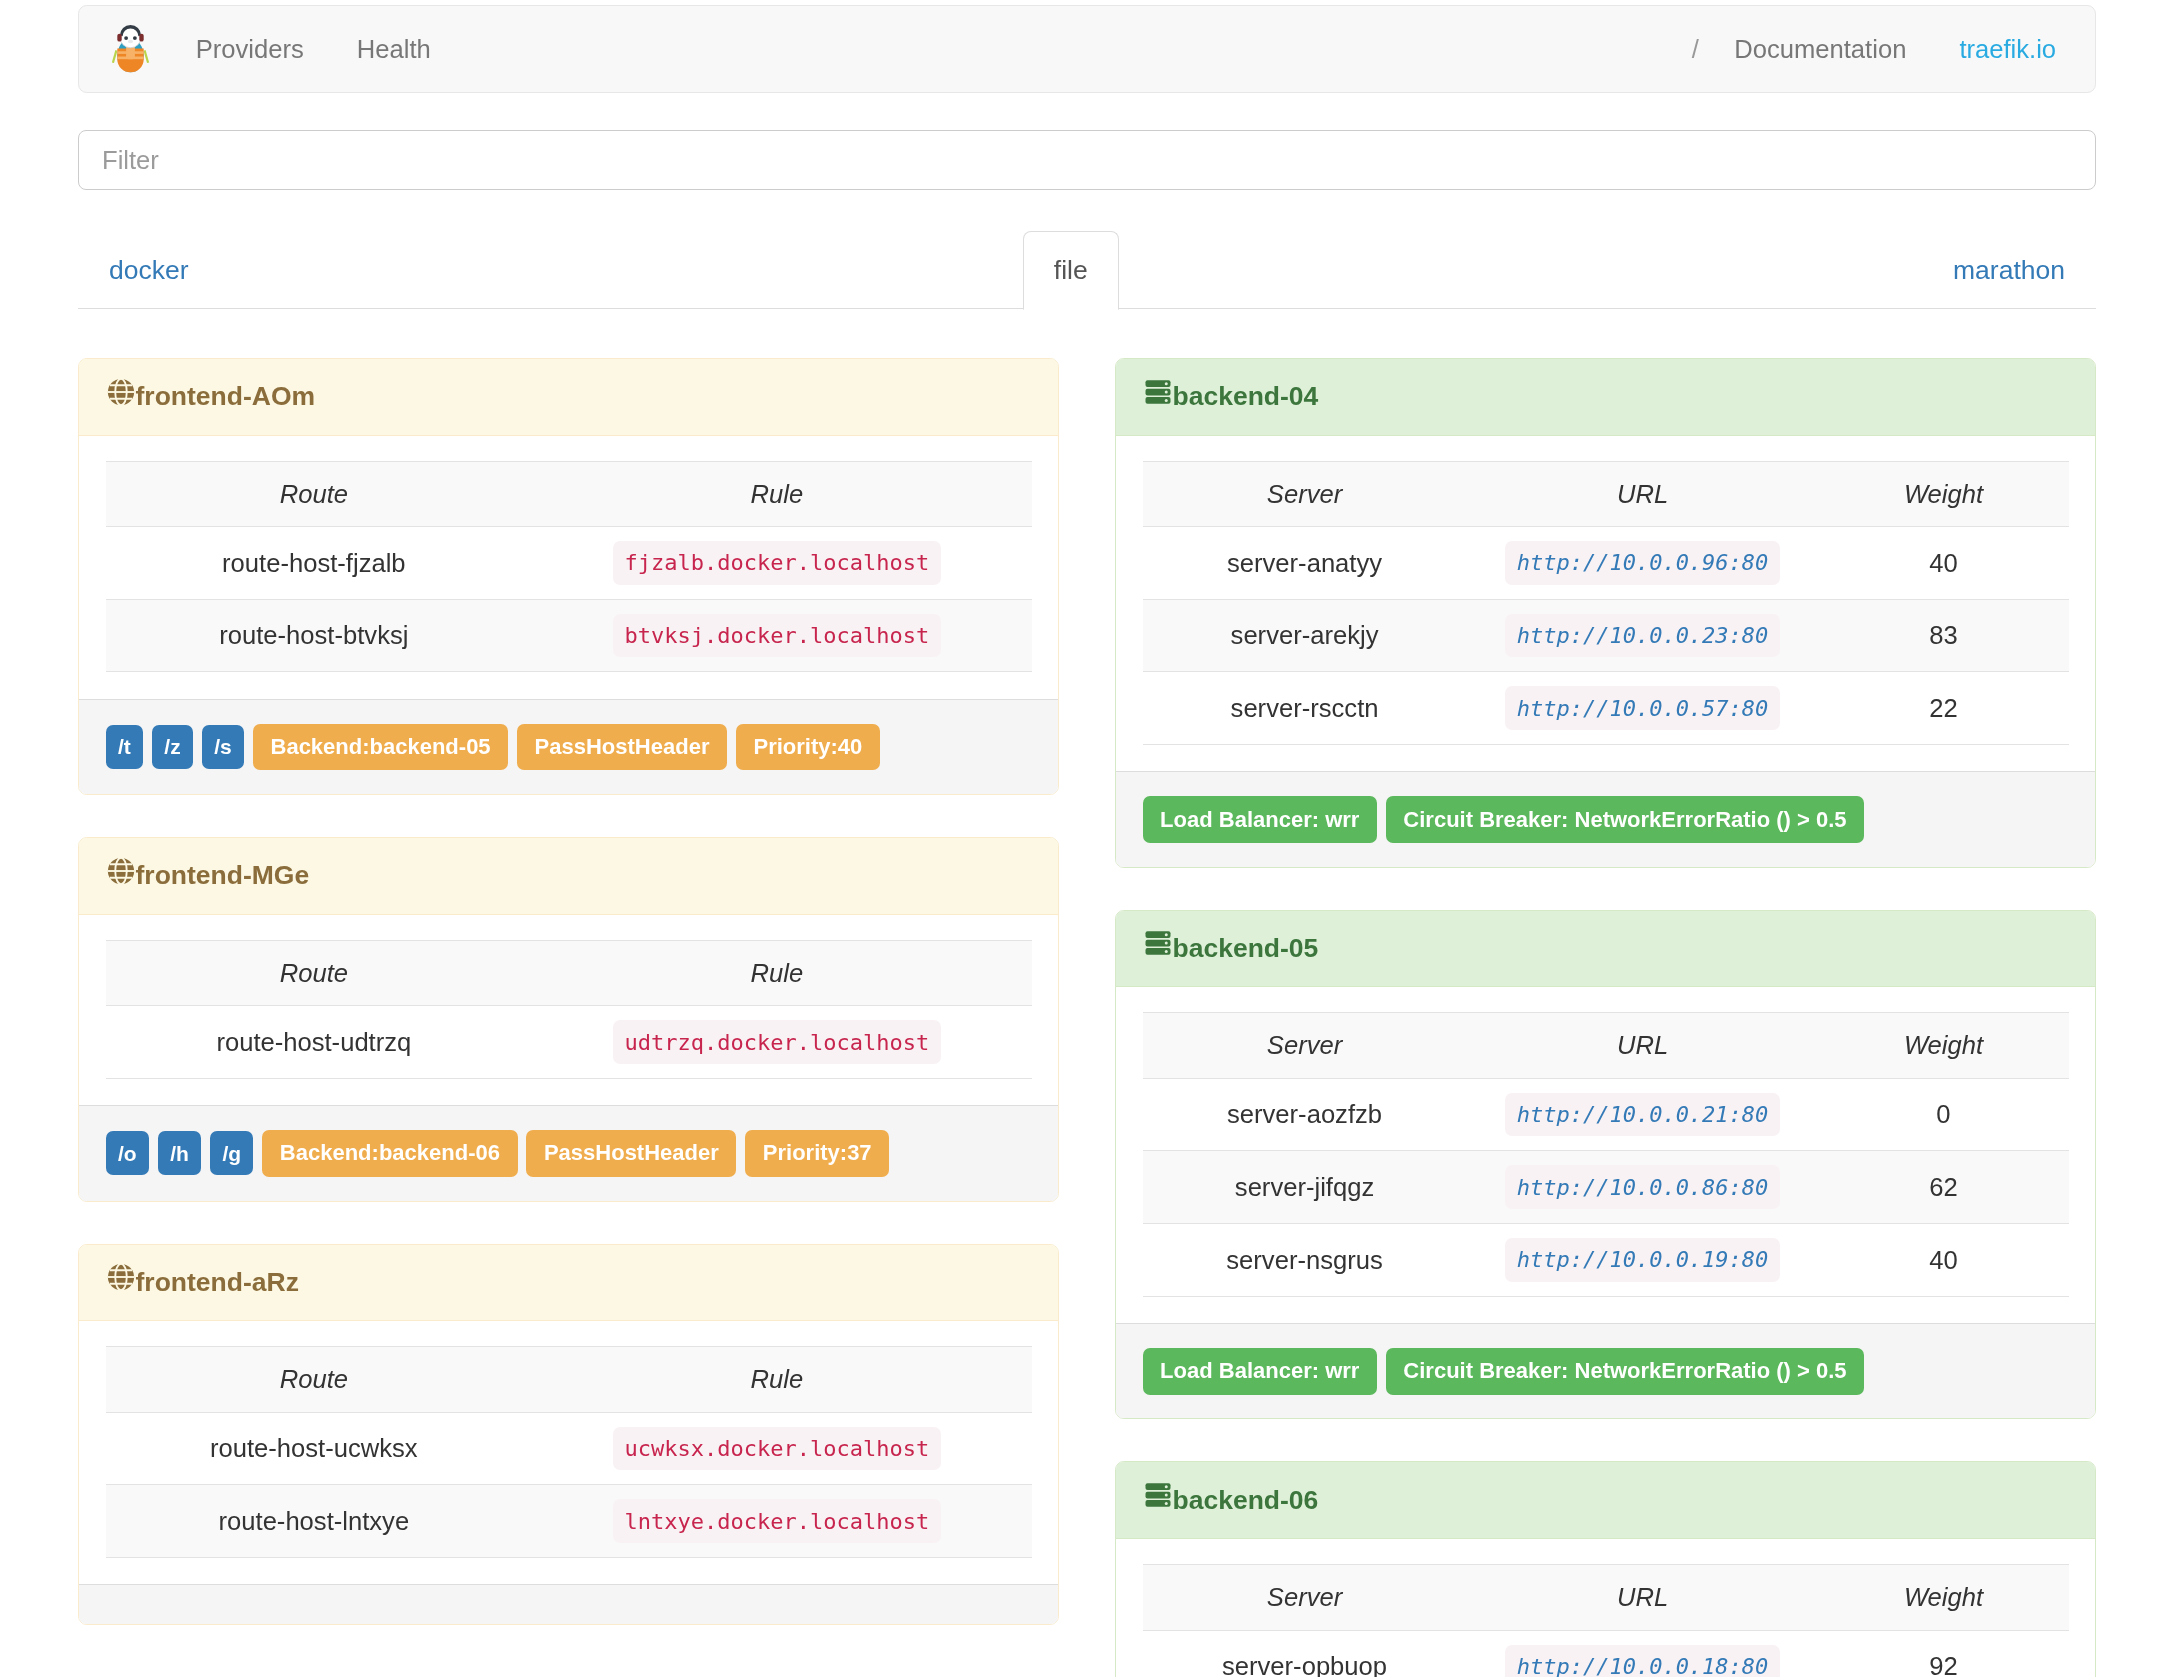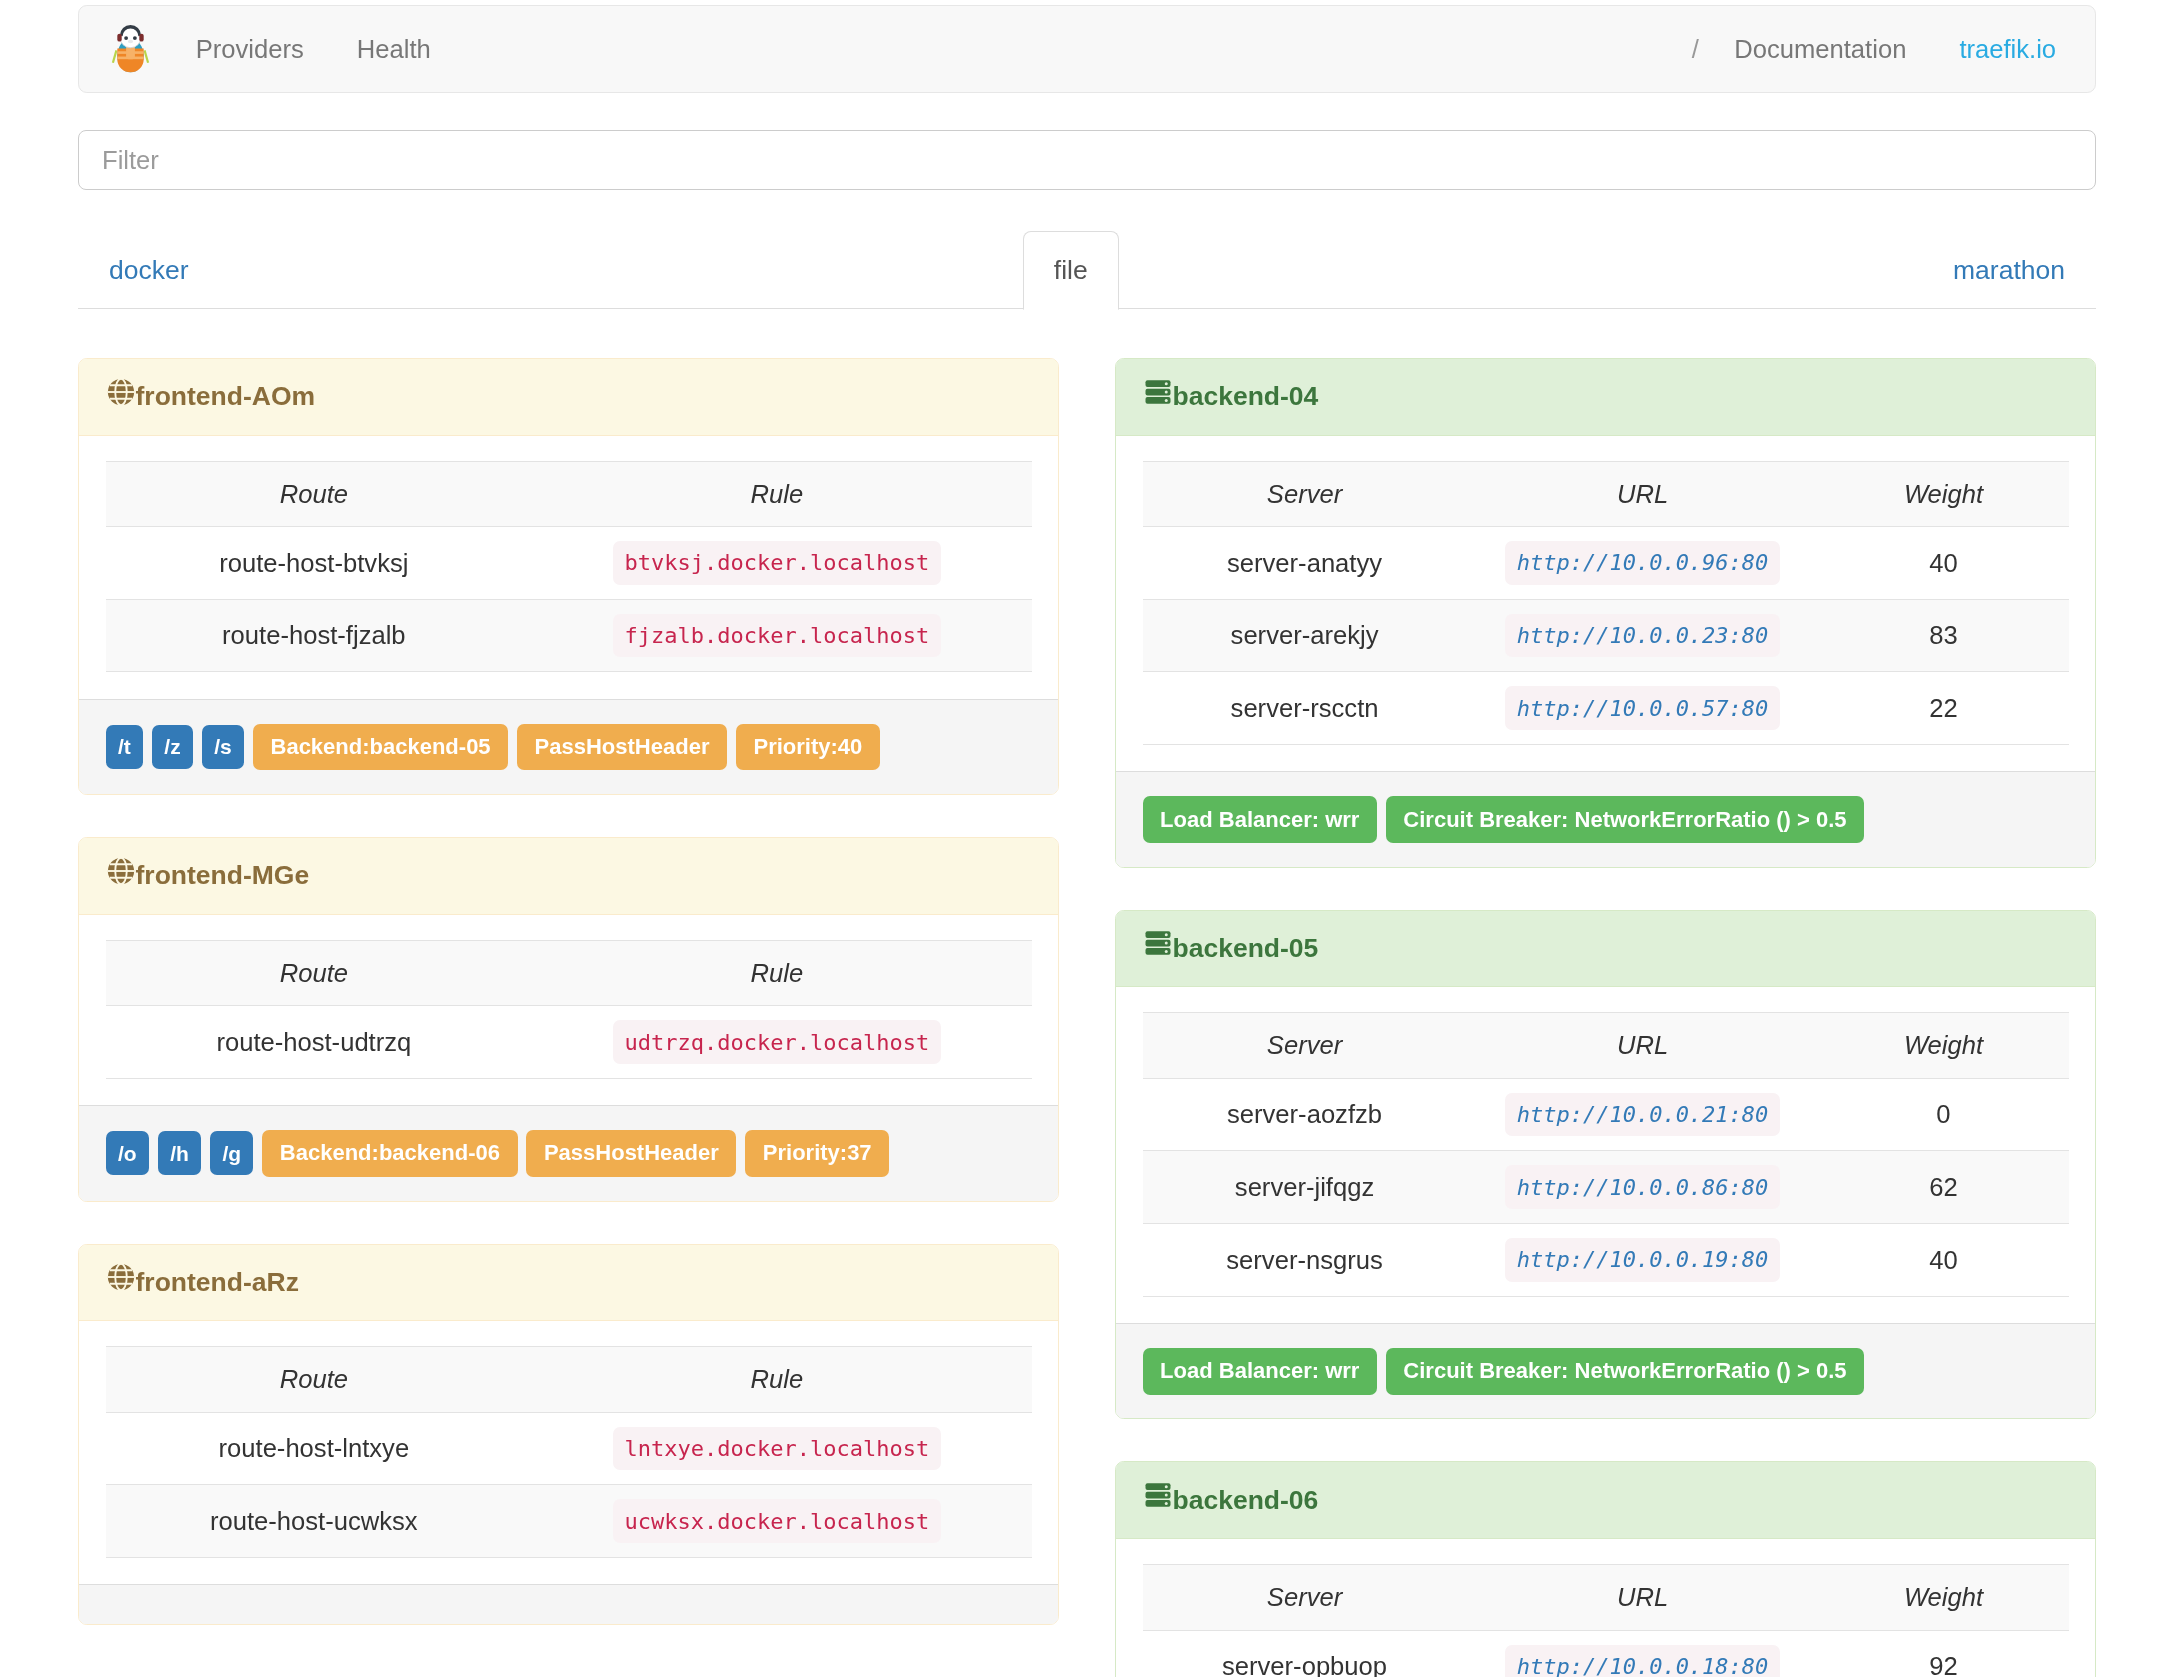--- a/index.html
+++ b/index.html
@@ -178,26 +178,26 @@
       <div class="panel-body">
         <table class="t-front">
           <thead>
             <tr>
               <th>Route</th>
               <th>Rule</th>
             </tr>
           </thead>
           <tbody>
             <tr>
+              <td>route-host-fjzalb</td>
+              <td><code class="chip">fjzalb.docker.localhost</code></td>
+            </tr>
+            <tr>
               <td>route-host-btvksj</td>
               <td><code class="chip">btvksj.docker.localhost</code></td>
-            </tr>
-            <tr>
-              <td>route-host-fjzalb</td>
-              <td><code class="chip">fjzalb.docker.localhost</code></td>
             </tr>
           </tbody>
         </table>
       </div>
       <footer class="panel-footer">
         <span class="lbl lbl-blue">/t</span>
         <span class="lbl lbl-blue">/z</span>
         <span class="lbl lbl-blue">/s</span>
         <span class="lbl lbl-orange">Backend:backend-05</span>
         <span class="lbl lbl-orange">PassHostHeader</span>
@@ -262,26 +262,26 @@
       <div class="panel-body">
         <table class="t-front">
           <thead>
             <tr>
               <th>Route</th>
               <th>Rule</th>
             </tr>
           </thead>
           <tbody>
             <tr>
+              <td>route-host-ucwksx</td>
+              <td><code class="chip">ucwksx.docker.localhost</code></td>
+            </tr>
+            <tr>
               <td>route-host-lntxye</td>
               <td><code class="chip">lntxye.docker.localhost</code></td>
-            </tr>
-            <tr>
-              <td>route-host-ucwksx</td>
-              <td><code class="chip">ucwksx.docker.localhost</code></td>
             </tr>
           </tbody>
         </table>
       </div>
       <footer class="panel-footer">
         
         
         
         
         

